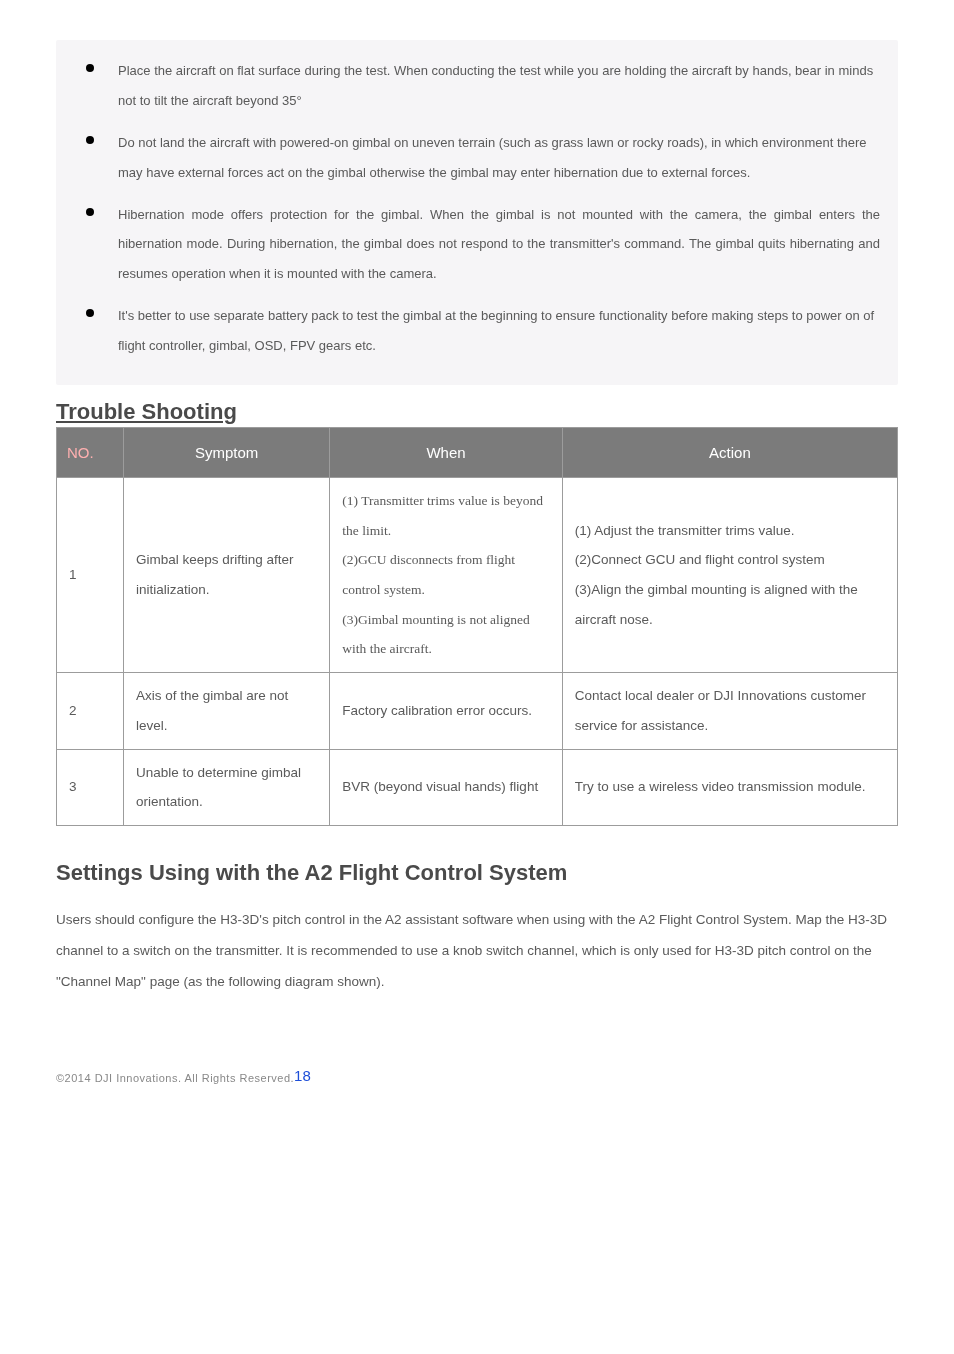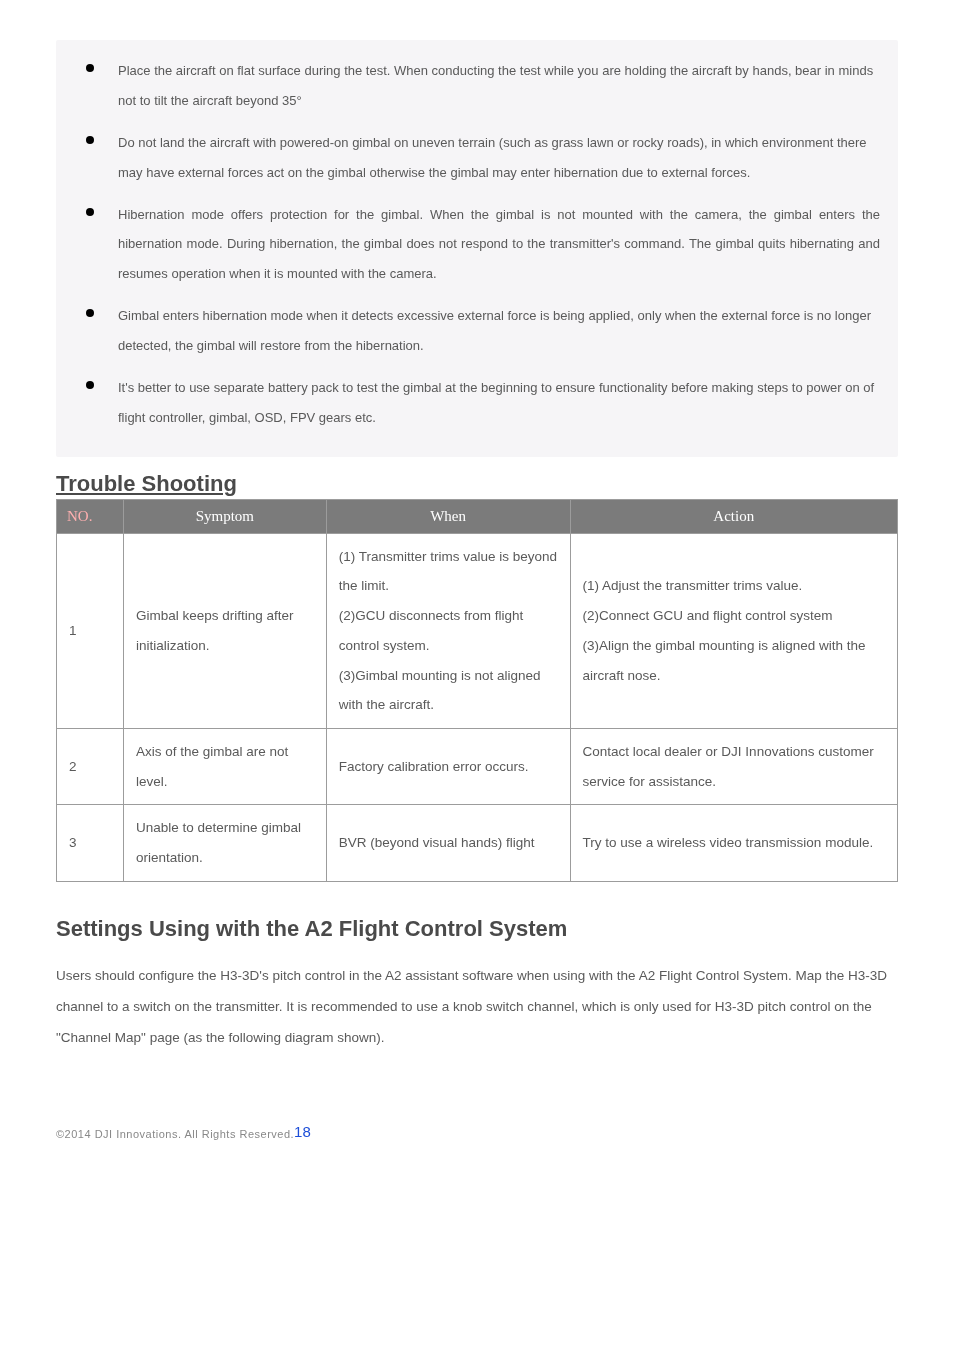--- a/index.html
+++ b/index.html
@@ -62,24 +62,23 @@
     width: 100%;
     border-collapse: collapse;
     font-size: 13.5px;
     margin-top: 0;
   }
   table.trouble thead tr { background: #7b7b7b; }
   table.trouble thead th {
     color: #fff;
     font-weight: 500;
     font-size: 15px;
-    padding: 8px 10px;
+    padding: 16px 10px;
     text-align: center;
     border: 1px solid #9c9c9c;
-    font-family: Liberation Serif, serif;
   }
   table.trouble thead th:first-child {
     text-align: left;
     width: 46px;
     color: #ffb0b0;
   }
   table.trouble thead th:nth-child(2) { text-align: left; }
   table.trouble td {
     border: 1px solid #9c9c9c;
     padding: 8px 12px;
@@ -108,42 +107,41 @@
 </head>
 <body>
 
 <div class="page">
 
   <div class="notice-box">
     <ul>
       <li>Place the aircraft on flat surface during the test. When conducting the test while you are holding the aircraft by hands, bear in minds not to tilt the aircraft beyond 35°</li>
       <li>Do not land the aircraft with powered-on gimbal on uneven terrain (such as grass lawn or rocky roads), in which environment there may have external forces act on the gimbal otherwise the gimbal may enter hibernation due to external forces.</li>
       <li class="justify">Hibernation mode offers protection for the gimbal. When the gimbal is not mounted with the camera, the gimbal enters the hibernation mode. During hibernation, the gimbal does not respond to the transmitter's command. The gimbal quits hibernating and resumes operation when it is mounted with the camera.</li>
-      <li>Gimbal enters hibernation mode when it detects excessive external force is being applied, only when the external force is no longer detected, the gimbal will restore from the hibernation.</li>
       <li>It's better to use separate battery pack to test the gimbal at the beginning to ensure functionality before making steps to power on of flight controller, gimbal, OSD, FPV gears etc.</li>
     </ul>
   </div>
 
 
   <h2 class="section no-underline">Trouble Shooting</h2>
 
   <table class="trouble">
     <thead>
       <tr>
         <th>NO.</th>
         <th style="text-align:center;">Symptom</th>
         <th>When</th>
         <th>Action</th>
       </tr>
     </thead>
     <tbody>
       <tr>
         <td class="num">1</td>
         <td>Gimbal keeps drifting after initialization.</td>
-        <td style="white-space:pre-line;">(1) Transmitter trims value is beyond the limit.
+        <td style="white-space:pre-line;font-family:Liberation Serif, serif;">(1) Transmitter trims value is beyond the limit.
 (2)GCU disconnects from flight control system.
 (3)Gimbal mounting is not aligned with the aircraft.</td>
         <td style="white-space:pre-line;">(1) Adjust the transmitter trims value.
 (2)Connect GCU and flight control system
 (3)Align the gimbal mounting is aligned with the aircraft nose.</td>
       </tr>
       <tr>
         <td class="num">2</td>
         <td>Axis of the gimbal are not level.</td>
         <td>Factory calibration error occurs.</td>

